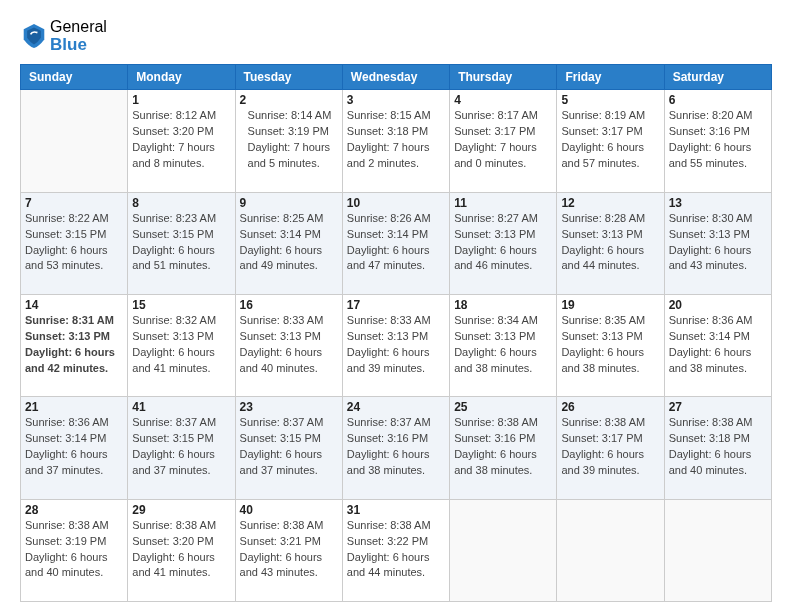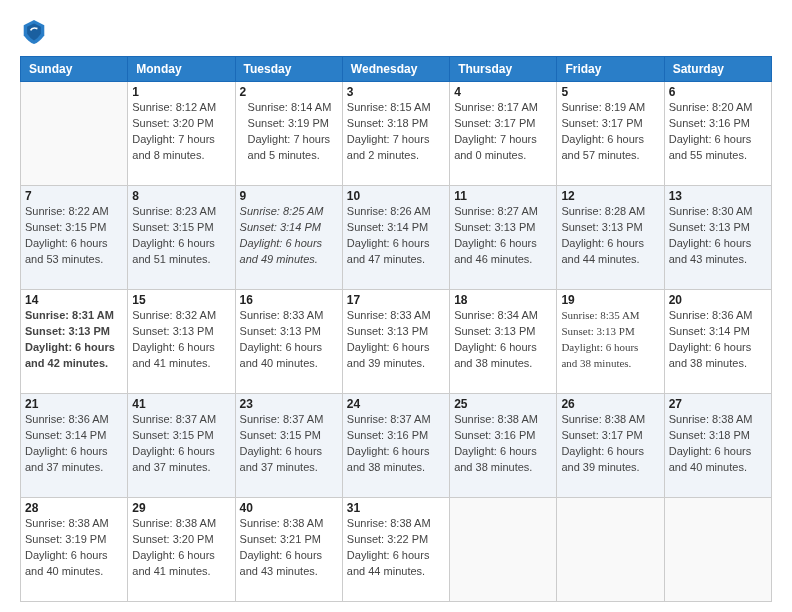--- a/index.html
+++ b/index.html
@@ -99,20 +99,24 @@
 <body>
 
 <div class="page">
   <div class="header">
     <div class="logo">
       <svg class="logo-icon" viewBox="0 0 28 32" fill="none" xmlns="http://www.w3.org/2000/svg">
         <path d="M14 2 L26 8 L26 20 Q20 28 14 30 Q8 28 2 20 L2 8 Z" fill="#2a7ec8"></path>
         <path d="M14 6 L22 10 L22 18 Q18 24 14 26 Q10 24 6 18 L6 10 Z" fill="#1a5fa0"></path>
         <path d="M10 14 Q12 10 18 12" stroke="white" stroke-width="2" fill="none"></path>
       </svg>
+      <div class="logo-text">
+        <span>General</span>
+        <span style="color:#2a7ec8;font-weight:bold;font-size:17px;">Blue</span>
+      </div>
     </div>
     <div class="title-block">
       <div class="month-title"></div>
       <div class="location"></div>
     </div>
   </div>
 
   <table class="calendar">
     <thead>
       <tr>
@@ -181,21 +185,21 @@
           </td>
           <td>
             <span class="day-num">8</span>
             <div class="day-info" style="white-space: pre-line;">Sunrise: 8:23 AM
 Sunset: 3:15 PM
 Daylight: 6 hours
 and 51 minutes.</div>
           </td>
           <td>
             <span class="day-num">9</span>
-            <div class="day-info" style="white-space: pre-line; font-style: italic;">Sunrise: 8:25 AM
+            <div class="day-info" style="white-space: pre-line;">Sunrise: 8:25 AM
 Sunset: 3:14 PM
 Daylight: 6 hours
 and 49 minutes.</div>
           </td>
           <td>
             <span class="day-num">10</span>
             <div class="day-info" style="white-space: pre-line;">Sunrise: 8:26 AM
 Sunset: 3:14 PM
 Daylight: 6 hours
 and 47 minutes.</div>
@@ -253,21 +257,21 @@
           </td>
           <td>
             <span class="day-num">18</span>
             <div class="day-info" style="white-space: pre-line;">Sunrise: 8:34 AM
 Sunset: 3:13 PM
 Daylight: 6 hours
 and 38 minutes.</div>
           </td>
           <td>
             <span class="day-num">19</span>
-            <div class="day-info" style="white-space: pre-line; font-family: Liberation Serif, serif;">Sunrise: 8:35 AM
+            <div class="day-info" style="white-space: pre-line;">Sunrise: 8:35 AM
 Sunset: 3:13 PM
 Daylight: 6 hours
 and 38 minutes.</div>
           </td>
           <td>
             <span class="day-num">20</span>
             <div class="day-info" style="white-space: pre-line;">Sunrise: 8:36 AM
 Sunset: 3:14 PM
 Daylight: 6 hours
 and 38 minutes.</div>

